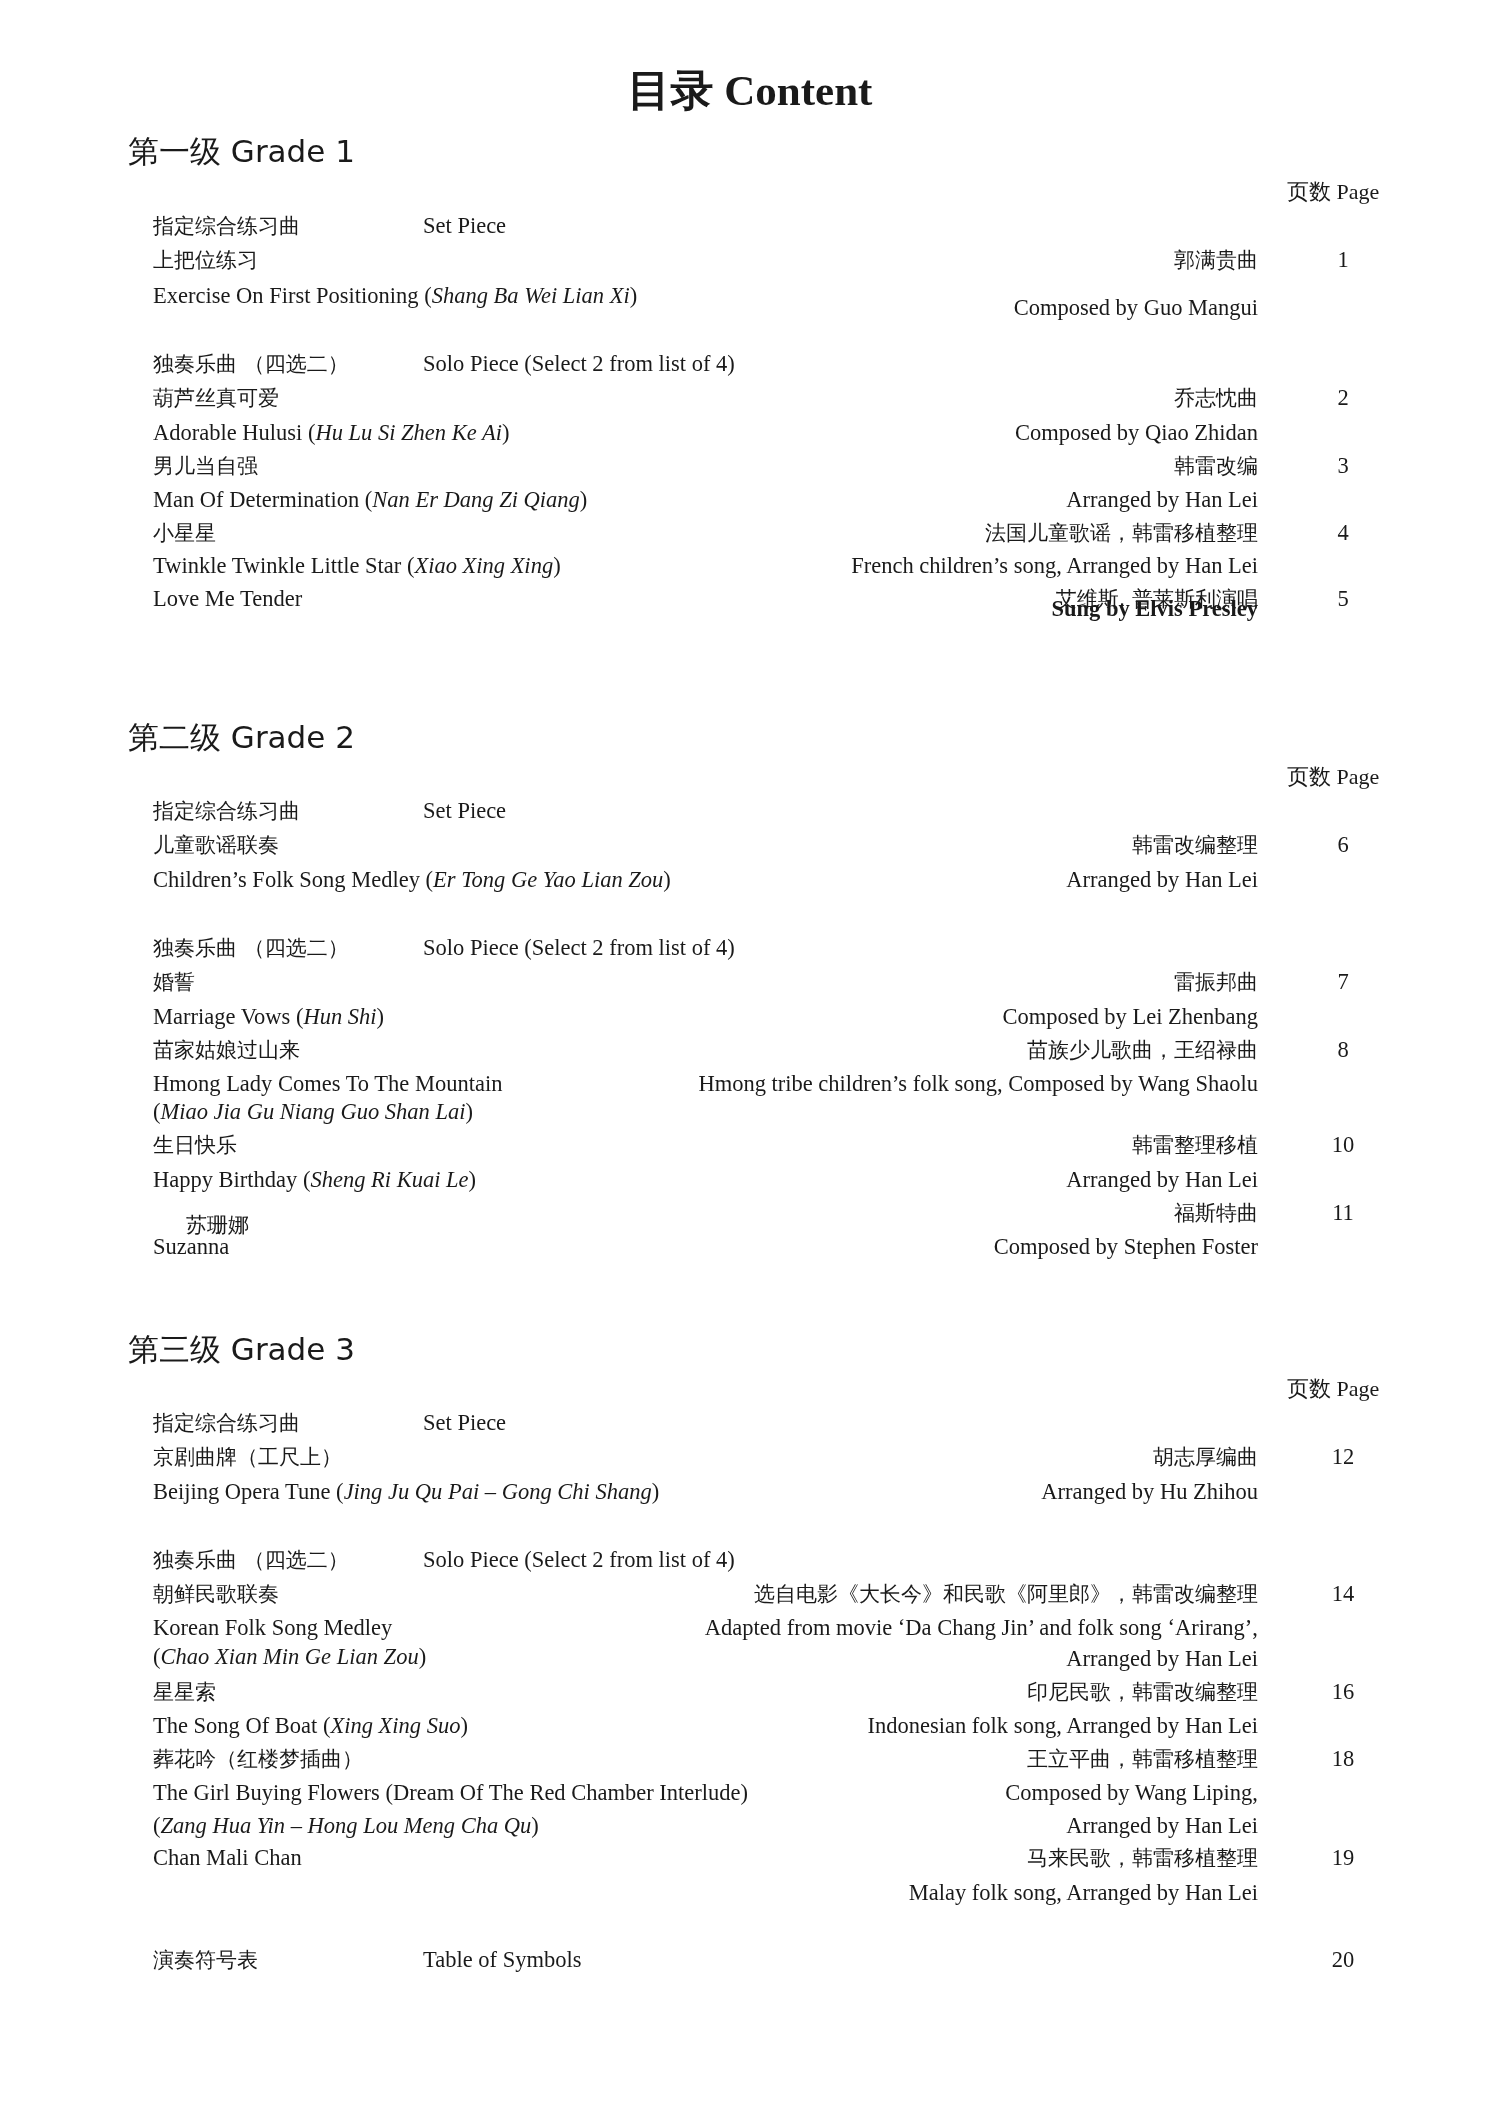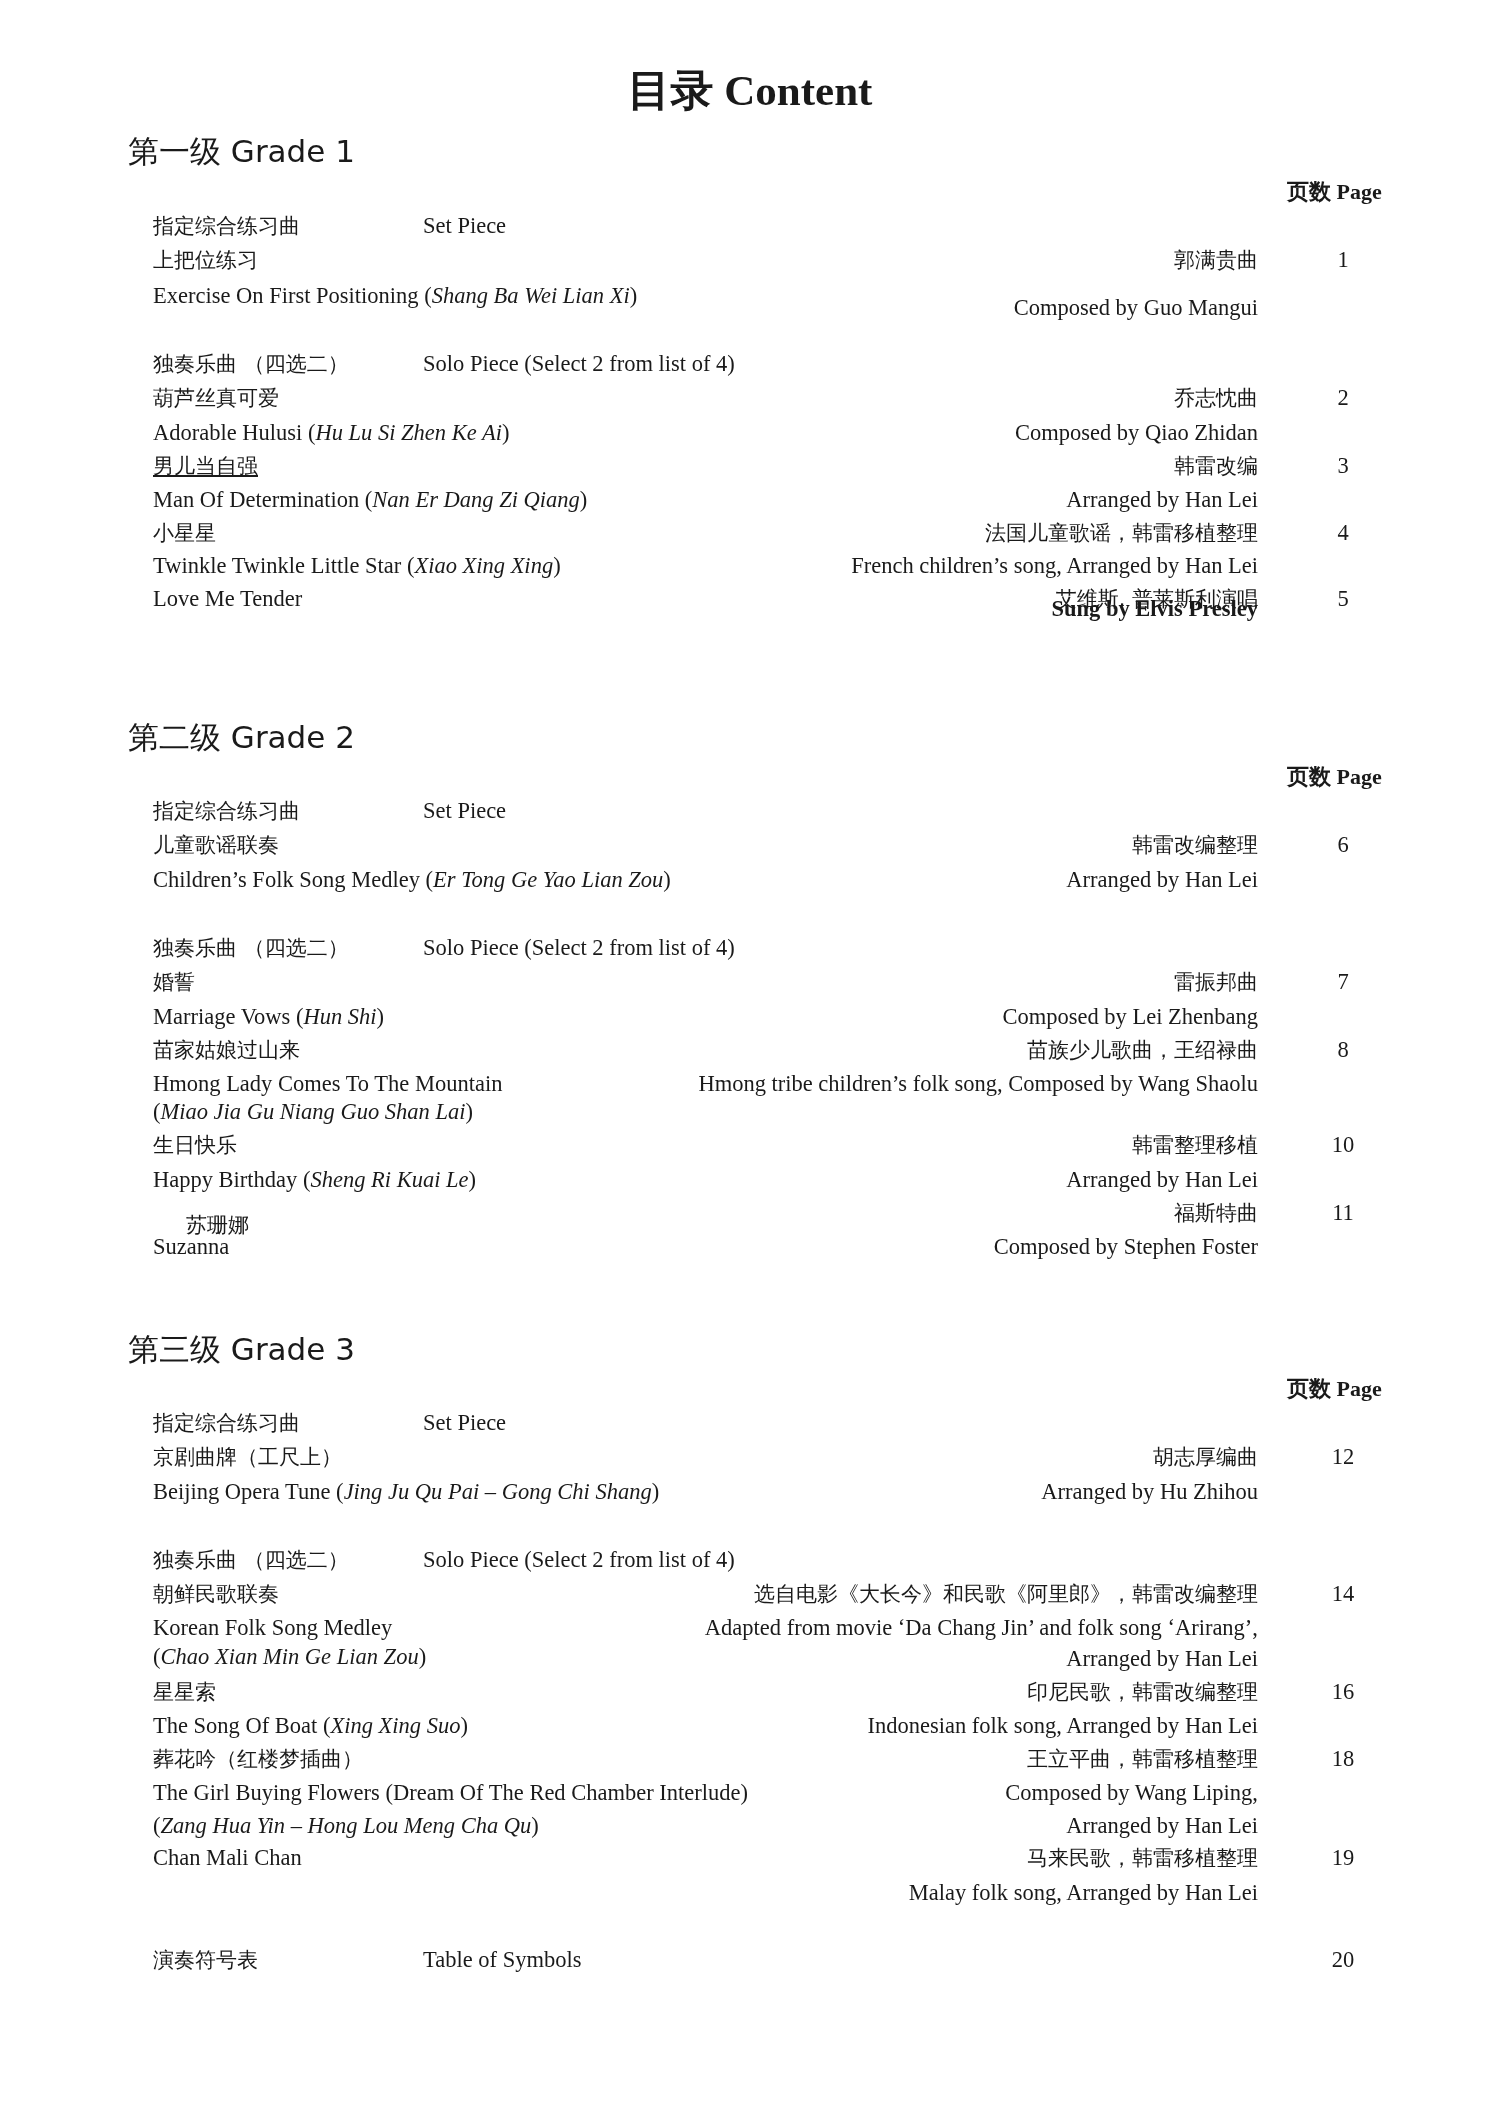--- a/index.html
+++ b/index.html
@@ -1,21 +1,21 @@
 <!DOCTYPE html>
 <html><head>
 <meta charset="utf-8">
 <style>
   html, body { margin: 0; padding: 0; background: #ffffff; }
   body { width: 1500px; height: 2121px; position: relative; overflow: hidden;
          font-family: "Liberation Serif", "DejaVu Serif", serif; color: #1a1a1a; }
   .abs { position: absolute; white-space: nowrap; }
   .title { left: 0; width: 1500px; top: 62px; text-align: center; font-size: 43px; font-weight: bold; }
   .grade { left: 128px; font-size: 32px; }
-  .pagehdr { left: 1287px; font-size: 22px; font-weight: bold; }
+  .pagehdr { left: 1287px; font-size: 22px; }
   .line { font-size: 22.5px; line-height: 28px; }
   .lc { left: 153px; }
   .cat2 { left: 423px; }
   .rc { right: 242px; text-align: right; }
   .pn { left: 1310px; width: 66px; text-align: center; }
   .zh { font-family: "DejaVu Sans", sans-serif; font-size: 21px; }
   i { font-style: italic; }
 </style>
 </head>
 <body>
@@ -36,21 +36,21 @@
 
 <div class="abs line lc zh" style="top:350px;">独奏乐曲 （四选二）</div>
 <div class="abs line cat2" style="top:350px;">Solo Piece (Select 2 from list of 4)</div>
 
 <div class="abs line lc zh" style="top:384px;">葫芦丝真可爱</div>
 <div class="abs line rc zh" style="top:384px;">乔志忱曲</div>
 <div class="abs line pn" style="top:384px;">2</div>
 <div class="abs line lc" style="top:419px;"><span>Adorable Hulusi (</span><i>Hu Lu Si Zhen Ke Ai</i><span>)</span></div>
 <div class="abs line rc" style="top:419px;">Composed by Qiao Zhidan</div>
 
-<div class="abs line lc zh" style="top:452px;text-decoration:underline;">男儿当自强</div>
+<div class="abs line lc zh" style="top:452px;">男儿当自强</div>
 <div class="abs line rc zh" style="top:452px;">韩雷改编</div>
 <div class="abs line pn" style="top:452px;">3</div>
 <div class="abs line lc" style="top:486px;"><span>Man Of Determination (</span><i>Nan Er Dang Zi Qiang</i><span>)</span></div>
 <div class="abs line rc" style="top:486px;">Arranged by Han Lei</div>
 
 <div class="abs line lc zh" style="top:519px;">小星星</div>
 <div class="abs line rc zh" style="top:519px;">法国儿童歌谣，韩雷移植整理</div>
 <div class="abs line pn" style="top:519px;">4</div>
 <div class="abs line lc" style="top:552px;"><span>Twinkle Twinkle Little Star (</span><i>Xiao Xing Xing</i><span>)</span></div>
 <div class="abs line rc" style="top:552px;">French children’s song, Arranged by Han Lei</div>

